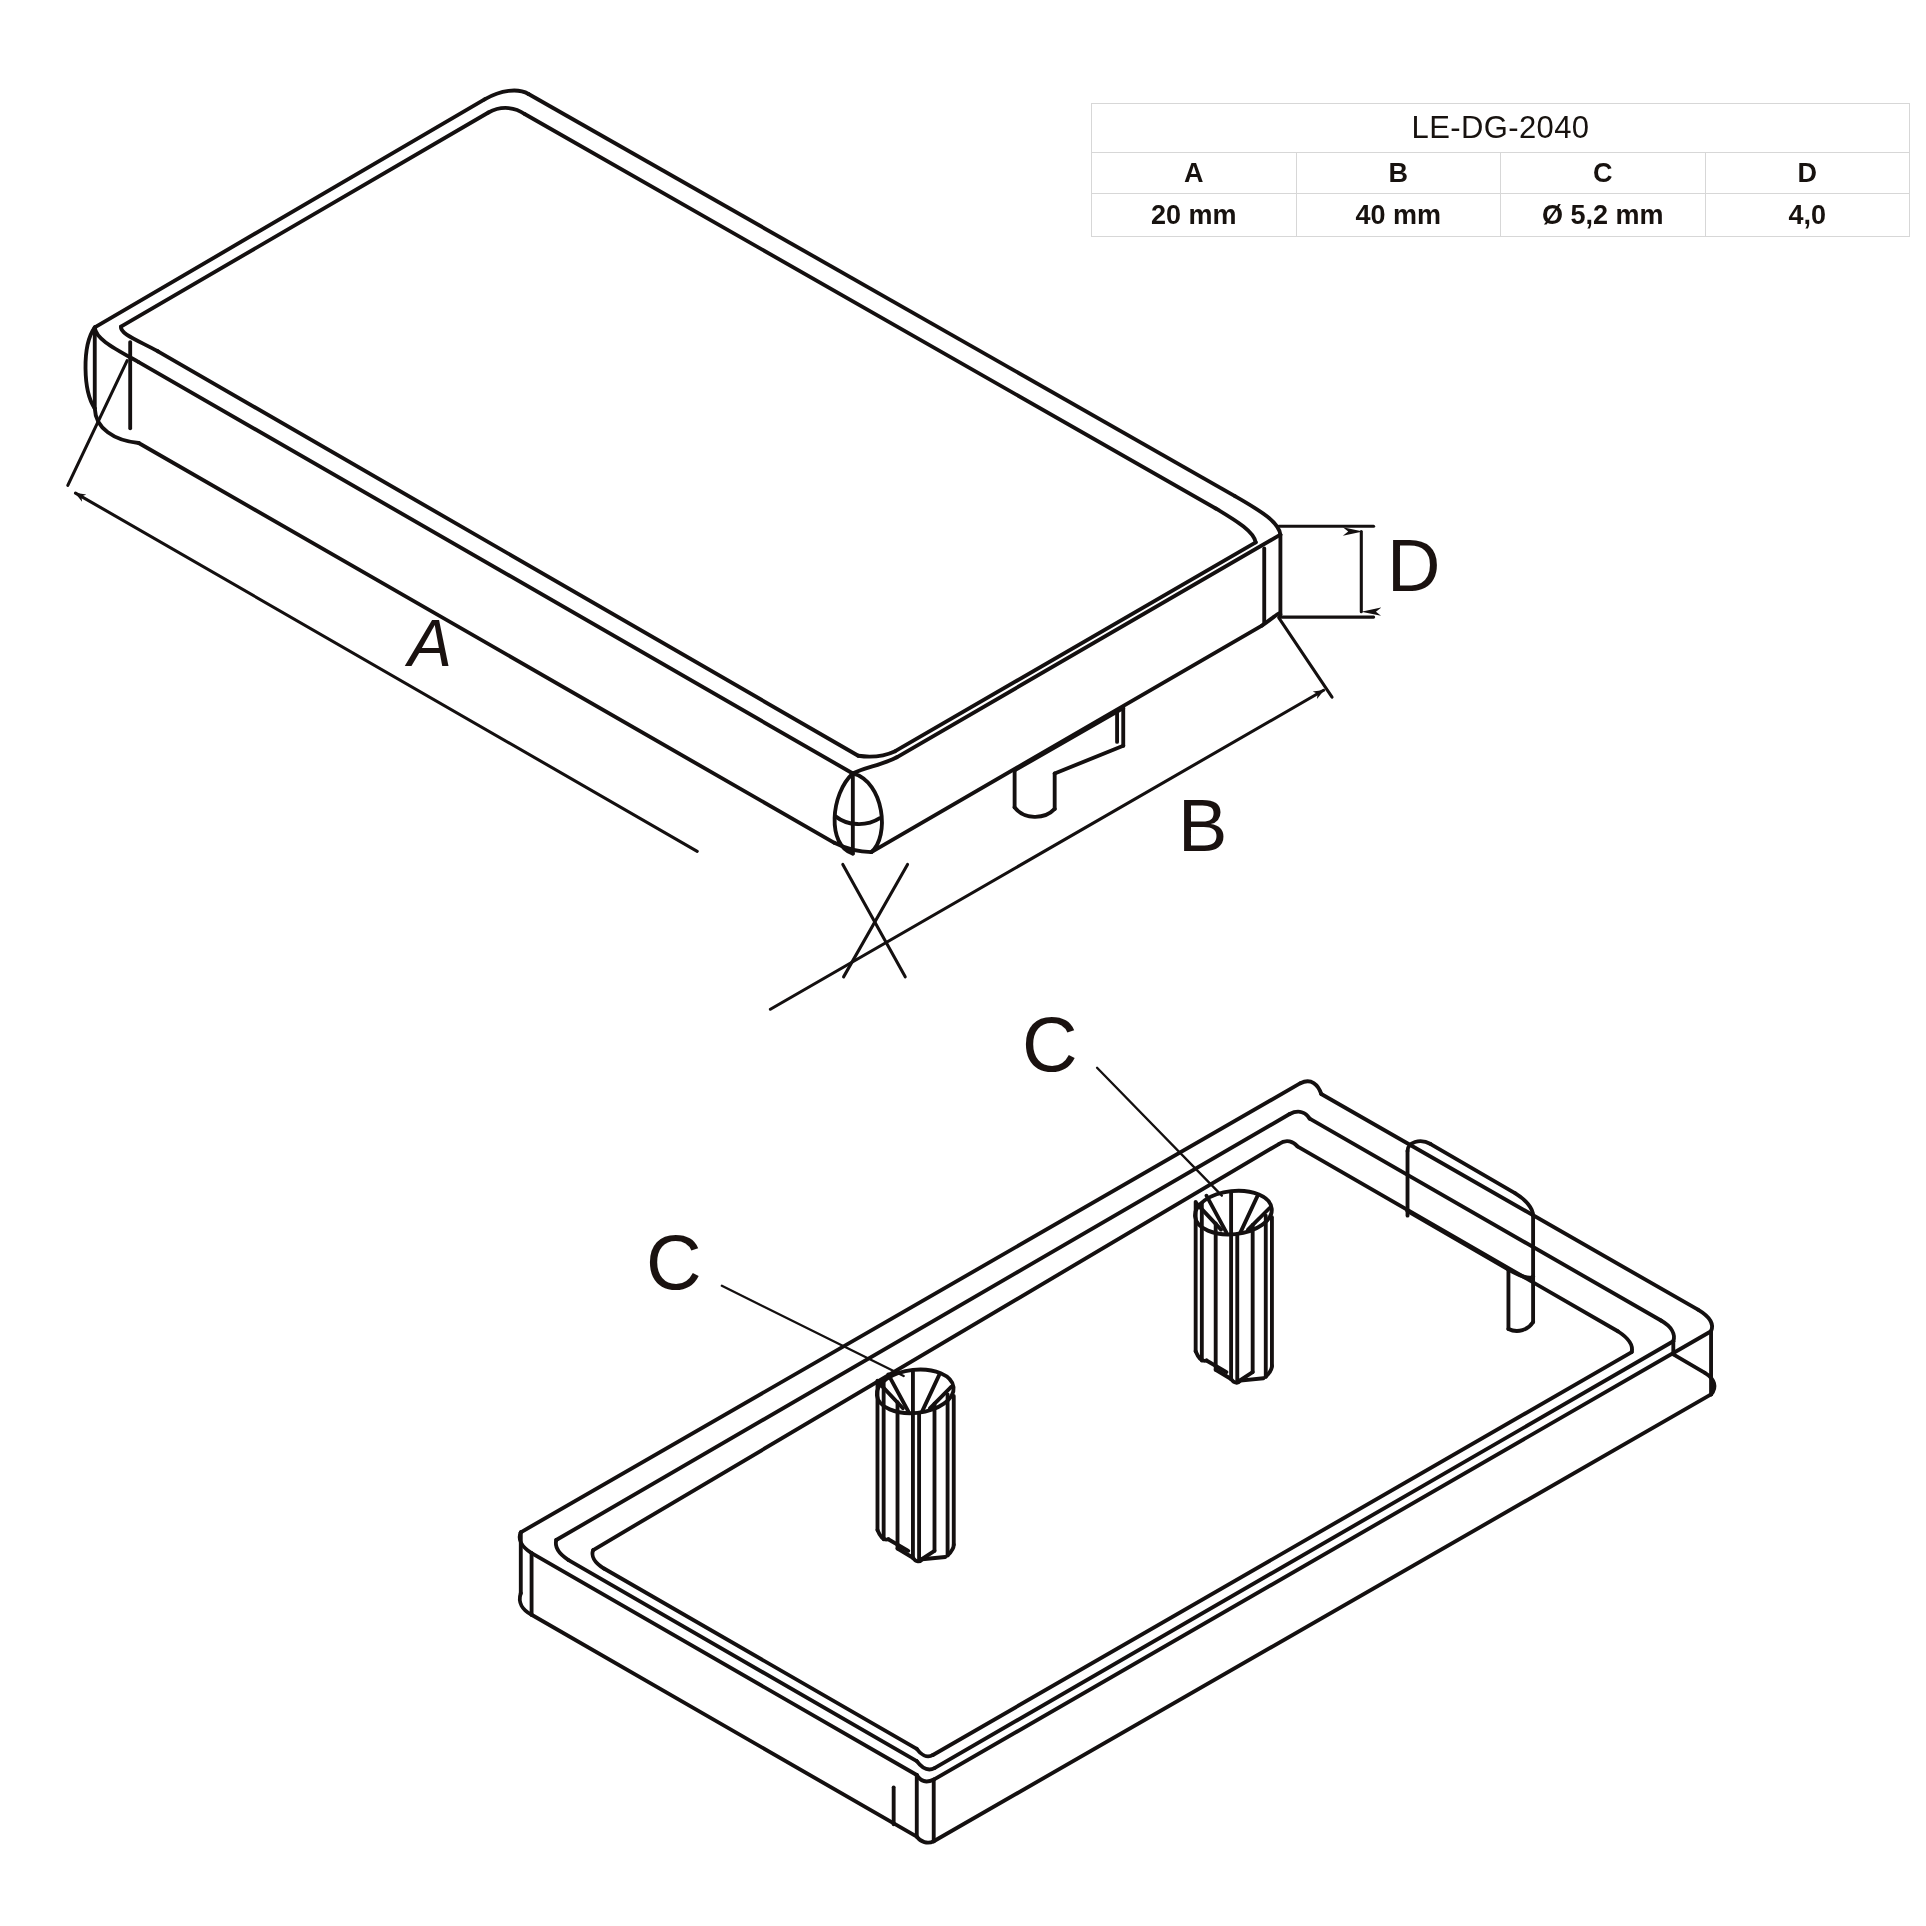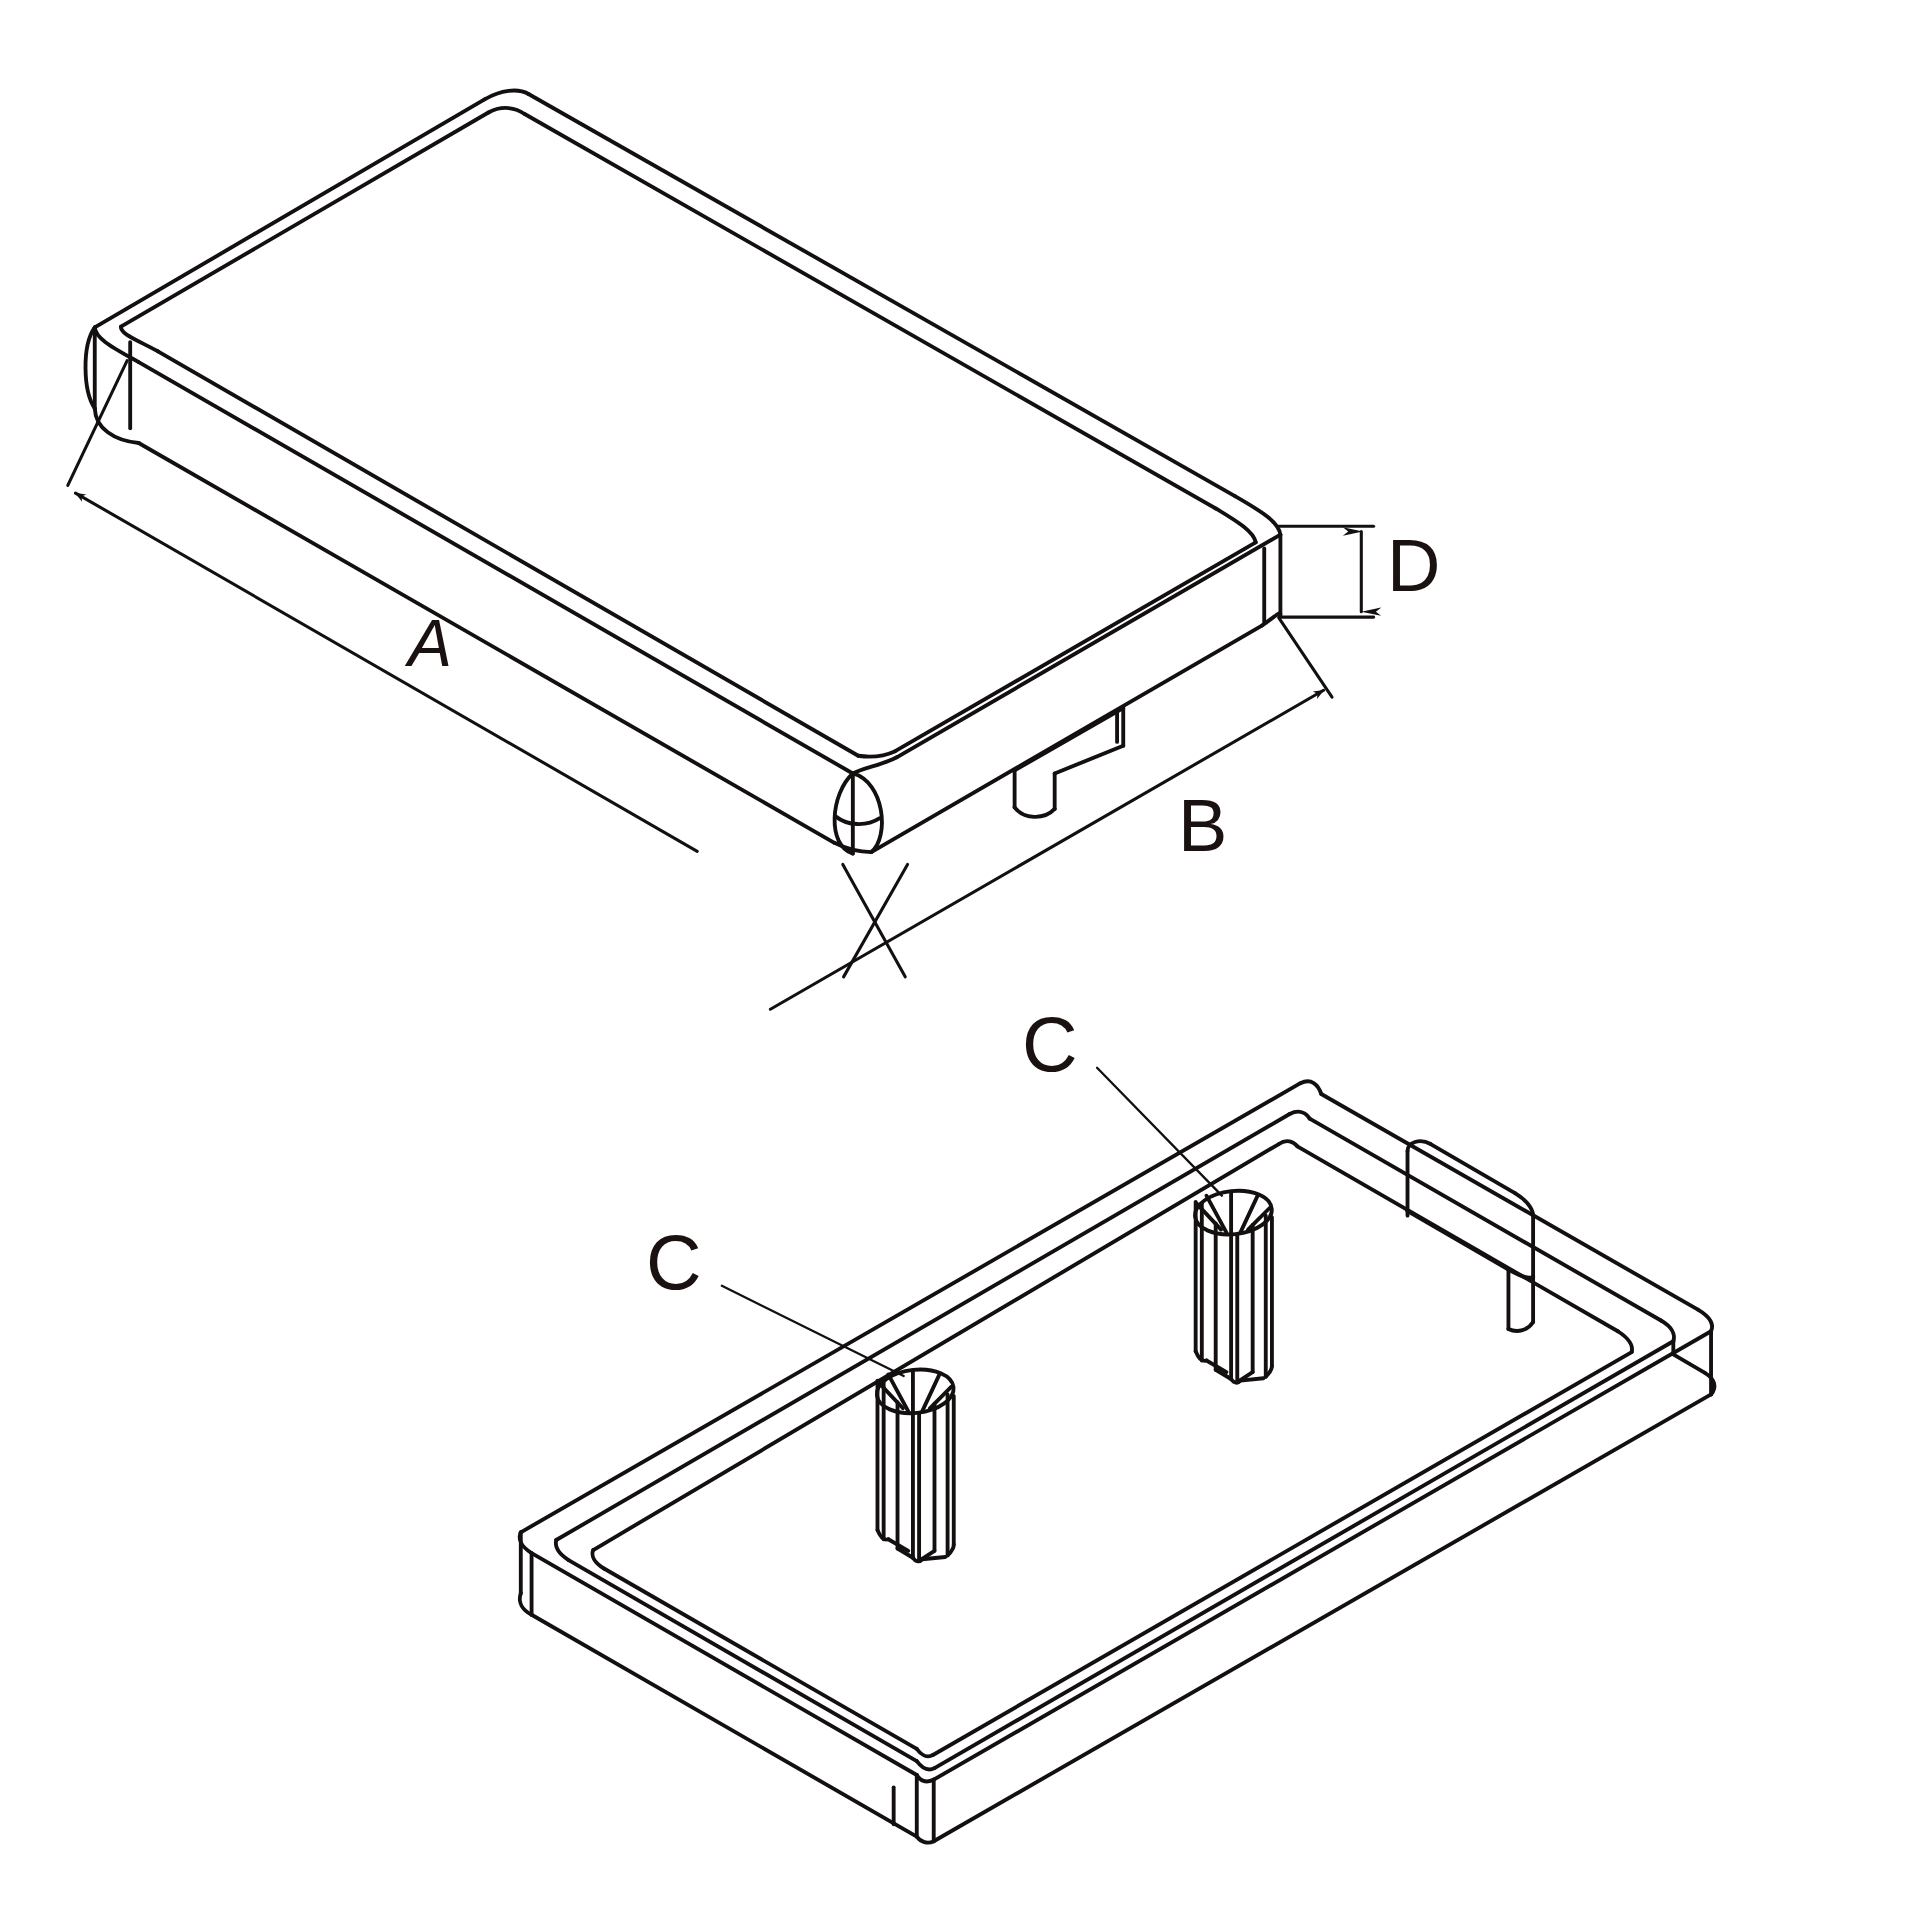--- a/index.html
+++ b/index.html
@@ -293,20 +293,39 @@
       <g stroke-width="3">
         <line x1="1424" y1="1386" x2="1586" y2="1552"></line>
       </g>
       <g stroke-width="3">
         <line x1="937" y1="1669" x2="1173" y2="1786"></line>
       </g>
 
     </g>
   </svg>
 
+  <table class="spec-table">
+    <tbody>
+      <tr>
+        <td class="title" colspan="4">LE-DG-2040</td>
+      </tr>
+      <tr>
+        <td class="head">A</td>
+        <td class="head">B</td>
+        <td class="head">C</td>
+        <td class="head">D</td>
+      </tr>
+      <tr>
+        <td class="val">20 mm</td>
+        <td class="val">40 mm</td>
+        <td class="val">Ø 5,2 mm</td>
+        <td class="val">4,0</td>
+      </tr>
+    </tbody>
+  </table>
 
   <div class="dim-label dim-A">A</div>
 
   <div class="dim-label dim-B">B</div>
 
   <div class="dim-label dim-D">D</div>
 
   <div class="dim-label dim-C1">C</div>
 
   <div class="dim-label dim-C2">C</div>

